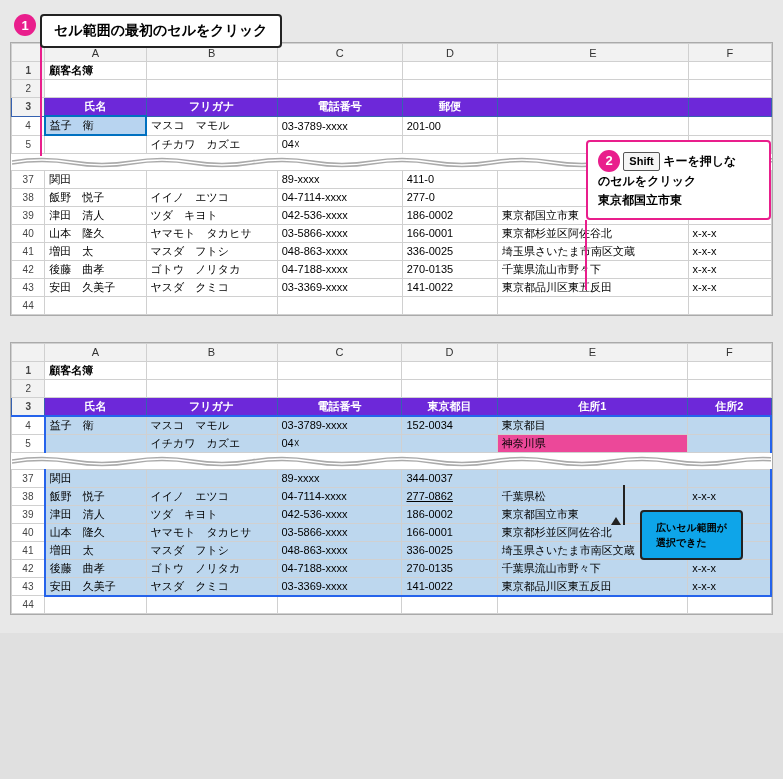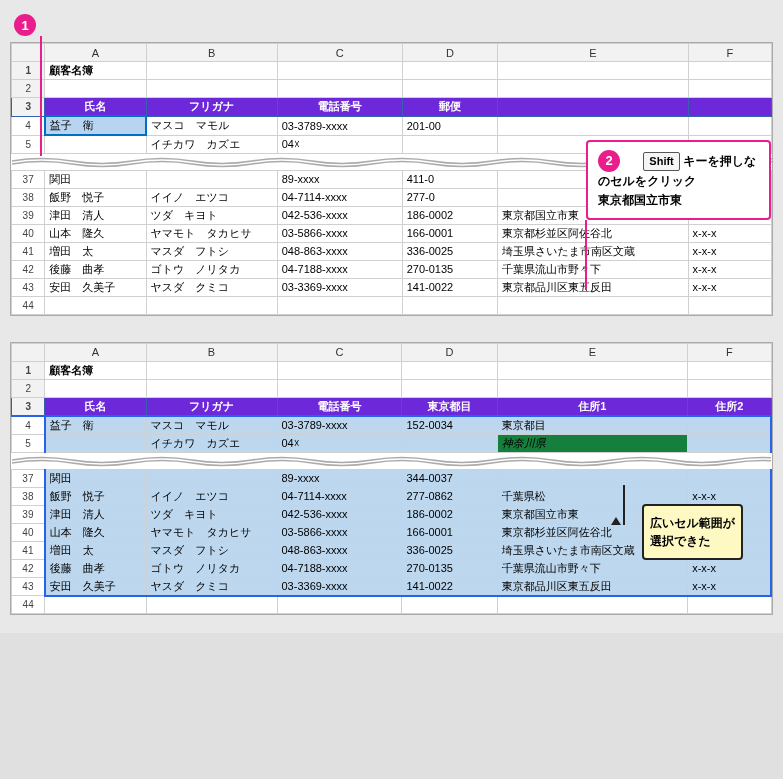--- a/index.html
+++ b/index.html
@@ -151,20 +151,21 @@
   </style>
 </head>
 <body>
 
 <div class="main-container">
 
   <div class="section" style="position:relative;">
 
     <div style="position:absolute; top:2px; left:2px; z-index:20; display:flex; align-items:center; gap:6px;">
       <div class="step-badge">1</div>
+      <div class="callout-bubble">セル範囲の最初のセルをクリック</div>
     </div>
 
     <div style="position:absolute; left:30px; top:26px; width:2px; height:120px; background:#e91e8c; z-index:15;"></div>
 
     <div class="excel-wrapper" style="margin-top:32px;">
       <table class="excel-table">
         <colgroup>
           <col style="width:28px;">
           <col class="col-a">
           <col class="col-b">
@@ -324,21 +325,21 @@
             <td></td>
             <td></td>
             <td></td>
           </tr>
         </tbody>
       </table>
     </div>
 
     <div style="position:absolute; right:2px; top:130px; background:white; border:2px solid #e91e8c; border-radius:4px; padding:8px 10px; font-size:12px; font-weight:bold; width:185px; z-index:20; line-height:1.6;">
       <span class="step2-badge">2</span>
-      <span style="margin-left:20px;">
+      <span style="margin-left:0;">
         <span style="display:inline-block; border:1px solid #555; border-radius:2px; padding:0 5px; background:#f5f5f5; font-size:11px;">Shift</span>
         <span>キーを押しな</span>
       </span><br>
       <span>のセルをクリック</span><br>
       <span>東京都国立市東</span>
     </div>
 
     <div style="position:absolute; right:186px; top:210px; width:2px; height:70px; background:#e91e8c; z-index:15;"></div>
   </div>
 
@@ -407,21 +408,21 @@
             <td style="background:#bdd7ee; border-top:2px solid #2563eb;">東京都目</td>
             <td style="background:#bdd7ee; border-top:2px solid #2563eb; border-right:2px solid #2563eb;"></td>
           </tr>
 
           <tr class="data-row">
             <td class="row-num">5</td>
             <td style="background:#bdd7ee; border-left:2px solid #2563eb;"></td>
             <td style="background:#bdd7ee;">イチカワ　カズエ</td>
             <td style="background:#bdd7ee;">04☓</td>
             <td style="background:#bdd7ee;"></td>
-            <td style="background:#15803d;font-style:italic;">神奈川県</td>
+            <td style="background:#ec4899;">神奈川県</td>
             <td style="background:#bdd7ee; border-right:2px solid #2563eb;"></td>
           </tr>
 
           <tr class="wavy-row">
             <td colspan="7" style="padding:0; border:none; height:14px; background:white;">
               <svg width="100%" height="14">
                 <path d="M0,7 Q30,2 60,7 Q90,12 120,7 Q150,2 180,7 Q210,12 240,7 Q270,2 300,7 Q330,12 360,7 Q390,2 420,7 Q450,12 480,7 Q510,2 540,7 Q570,12 600,7 Q630,2 660,7 Q690,12 720,7 Q750,2 783,7" stroke="#aaa" fill="none" stroke-width="1.5"></path>
                 <path d="M0,10 Q30,5 60,10 Q90,15 120,10 Q150,5 180,10 Q210,15 240,10 Q270,5 300,10 Q330,15 360,10 Q390,5 420,10 Q450,15 480,10 Q510,5 540,10 Q570,15 600,10 Q630,5 660,10 Q690,15 720,10 Q750,5 783,10" stroke="#aaa" fill="none" stroke-width="1.5"></path>
               </svg>
             </td>
@@ -435,21 +436,21 @@
             <td style="background:#bdd7ee;">344-0037</td>
             <td style="background:#bdd7ee;"></td>
             <td style="background:#bdd7ee; border-right:2px solid #2563eb;"></td>
           </tr>
 
           <tr class="data-row">
             <td class="row-num">38</td>
             <td style="background:#bdd7ee; border-left:2px solid #2563eb;">飯野　悦子</td>
             <td style="background:#bdd7ee;">イイノ　エツコ</td>
             <td style="background:#bdd7ee;">04-7114-xxxx</td>
-            <td style="background:#bdd7ee;">277-0862</td>
+            <td style="background:#bdd7ee;text-decoration:underline;">277-0862</td>
             <td style="background:#bdd7ee;">千葉県松</td>
             <td style="background:#bdd7ee; border-right:2px solid #2563eb;">x-x-x</td>
           </tr>
 
           <tr class="data-row">
             <td class="row-num">39</td>
             <td style="background:#bdd7ee; border-left:2px solid #2563eb;">津田　清人</td>
             <td style="background:#bdd7ee;">ツダ　キヨト</td>
             <td style="background:#bdd7ee;">042-536-xxxx</td>
             <td style="background:#bdd7ee;">186-0002</td>
@@ -503,21 +504,21 @@
             <td></td>
             <td></td>
             <td></td>
             <td></td>
             <td></td>
           </tr>
         </tbody>
       </table>
     </div>
 
-    <div style="position:absolute; right:30px; bottom:55px; background:#fef9c3; border:2px solid #222; border-radius:4px; padding:8px 6px; font-size:12px; font-weight:bold; z-index:20; line-height:1.5;">
+    <div style="position:absolute; right:30px; bottom:55px; background:#0ea5e9; border:2px solid #222; border-radius:4px; padding:8px 14px; font-size:10px; font-weight:bold; z-index:20; line-height:1.5;">
       広いセル範囲が<br>選択できた
     </div>
 
     <div style="position:absolute; right:148px; bottom:90px; width:2px; height:40px; background:#222; z-index:15;"></div>
     <div style="position:absolute; right:148px; bottom:90px; width:0; height:0; border-left:5px solid transparent; border-right:5px solid transparent; border-bottom:8px solid #222; z-index:15; transform:translateX(-4px);"></div>
 
   </div>
 
 </div>
 

